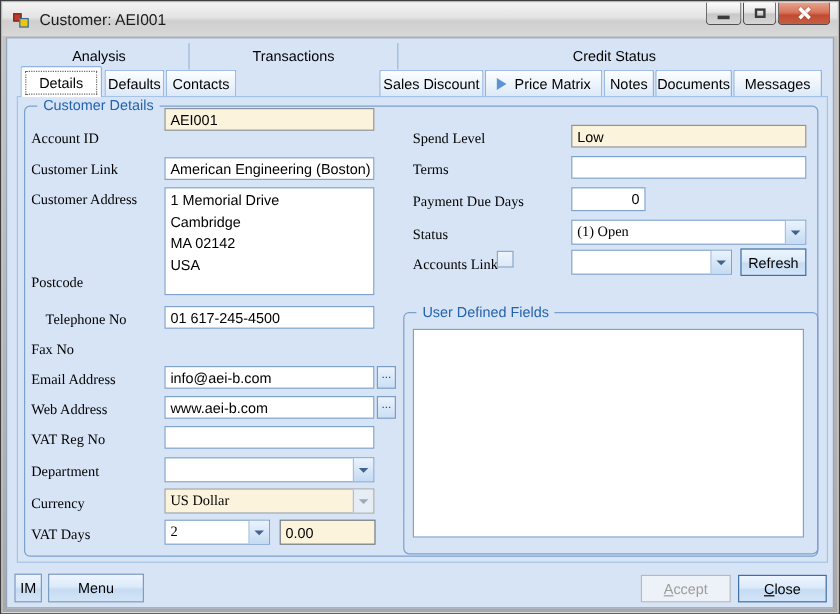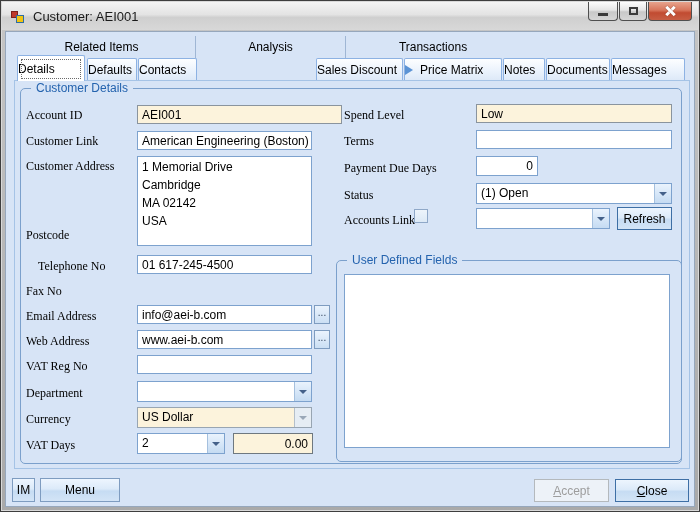--- a/index.html
+++ b/index.html
@@ -57,21 +57,21 @@
   .navitem:last-child{ border-right:none; }
 
   
   .tabline { position:absolute; left:8px; top:48px; width:676px; height:389px;
     border:1px solid #A5C3E6; background:#D7E4F6; }
   .tab {
     position:absolute; top:26px; height:22px;
     background:linear-gradient(#FDFEFF,#EAF2FC 60%,#DDE9F8);
     border:1px solid #8DB2E3; border-bottom:none;
     border-radius:2px 2px 0 0;
-    font-size:12px; color:#000; display:flex; align-items:center; 
+    font-size:12px; color:#000; display:flex; align-items:center; justify-content:center;
     z-index:2; cursor:default;
   }
   .tab.sel {
     top:23px; height:26px; background:#FFFFFF; z-index:3;
   }
   .tab.sel .focusrect{
     position:absolute; left:3px; right:3px; top:3px; bottom:2px;
     border:1px dotted #6B6B6B;
   }
   .tri-right {
@@ -90,25 +90,25 @@
 
   .lbl { position:absolute; font-size:12px; color:#000; white-space:nowrap;font-family:Liberation Serif, serif; }
 
   .field {
     position:absolute; background:#FFFFFF; border:1px solid #7DA2CE;
     font-size:12px; color:#000; padding:2px 4px 0 4px; overflow:hidden; white-space:nowrap;
   }
   .field.ro { background:#FCF3DC; border:1px solid #8A949E; }
   .field.multiline { white-space:pre-line; line-height:18px; padding-top:1px; }
   .field.num { text-align:right; }
-  .field.ctr { text-align:right; border:1px solid #6E7880; padding-top:3px; }
+  .field.ctr { text-align:left; border:1px solid #6E7880; padding-top:3px; }
 
   .combo {
     position:absolute; background:#FFFFFF; border:1px solid #7DA2CE;
-    font-size:12px; color:#000;
+    font-size:12px; color:#000;font-family:Liberation Serif, serif;
   }
   .combo .val { position:absolute; left:4px; top:2px; right:20px; white-space:nowrap; overflow:hidden; }
   .combo .arrowbtn {
     position:absolute; right:0; top:0; bottom:0; width:17px;
     border-left:1px solid #A5C0DE;
     background:linear-gradient(#EAF3FD,#D7E7F8 50%,#C5DBF2);
     display:flex; align-items:center; justify-content:center;
   }
   .combo .arrowbtn .arr {
     width:0; height:0; border-left:4px solid transparent; border-right:4px solid transparent;
@@ -163,23 +163,23 @@
         </div>
       <div class="winbtn close">
           <div class="glyph-x"></div>
         </div>
     </div>
   </div>
 
   <div class="client">
 
     <div class="navrow">
-      <div class="navitem" style="width:188px">Related Items</div>
       <div class="navitem" style="width:150px">Analysis</div>
       <div class="navitem" style="width:174px">Transactions</div>
+      <div class="navitem" style="flex:1">Credit Status</div>
     </div>
 
     <div class="tabline"></div>
 
     <div class="tab sel" style="left:11px;width:68px">
       <div class="focusrect"></div>
       <span>Details</span>
     </div>
     <div class="tab" style="left:81px;width:50px">
         <span>Defaults</span>
@@ -214,21 +214,21 @@
     <div class="lbl" style="left:20px;top:196px">Postcode</div>
     <div class="lbl" style="left:32px;top:227px">Telephone No</div>
     <div class="lbl" style="left:20px;top:252px">Fax No</div>
     <div class="lbl" style="left:20px;top:277px">Email Address</div>
     <div class="lbl" style="left:20px;top:302px">Web Address</div>
     <div class="lbl" style="left:20px;top:327px">VAT Reg No</div>
     <div class="lbl" style="left:20px;top:354px">Department</div>
     <div class="lbl" style="left:20px;top:380px">Currency</div>
     <div class="lbl" style="left:20px;top:406px">VAT Days</div>
 
-    <div class="field ro" style="left:131px;top:73px;width:205px;height:19px">AEI001</div>
+    <div class="field ro" style="left:131px;top:58px;width:175px;height:19px">AEI001</div>
     <div class="field" style="left:131px;top:99px;width:175px;height:19px">American Engineering (Boston) Inc</div>
     <div class="field multiline" style="left:131px;top:124px;width:175px;height:90px">1 Memorial Drive
 Cambridge
 MA 02142
 USA</div>
     <div class="field" style="left:131px;top:223px;width:175px;height:19px">01 617-245-4500</div>
     <div class="field" style="left:131px;top:273px;width:175px;height:19px">info@aei-b.com</div>
     <div class="browse-btn" style="left:308px;top:273px">...</div>
     <div class="field" style="left:131px;top:298px;width:175px;height:19px">www.aei-b.com</div>
     <div class="browse-btn" style="left:308px;top:298px">...</div>

